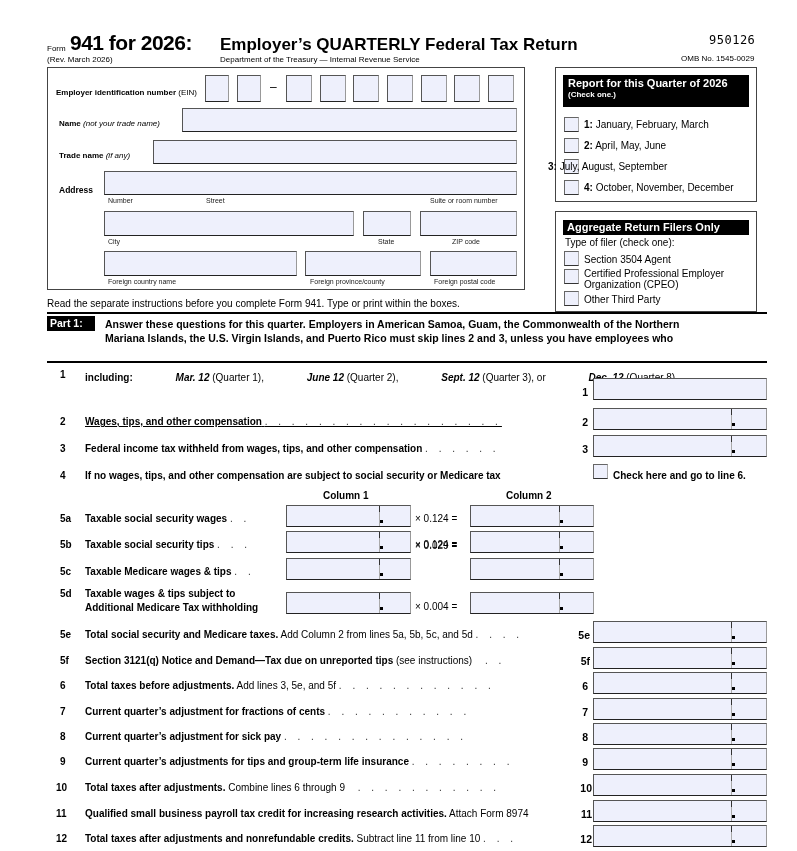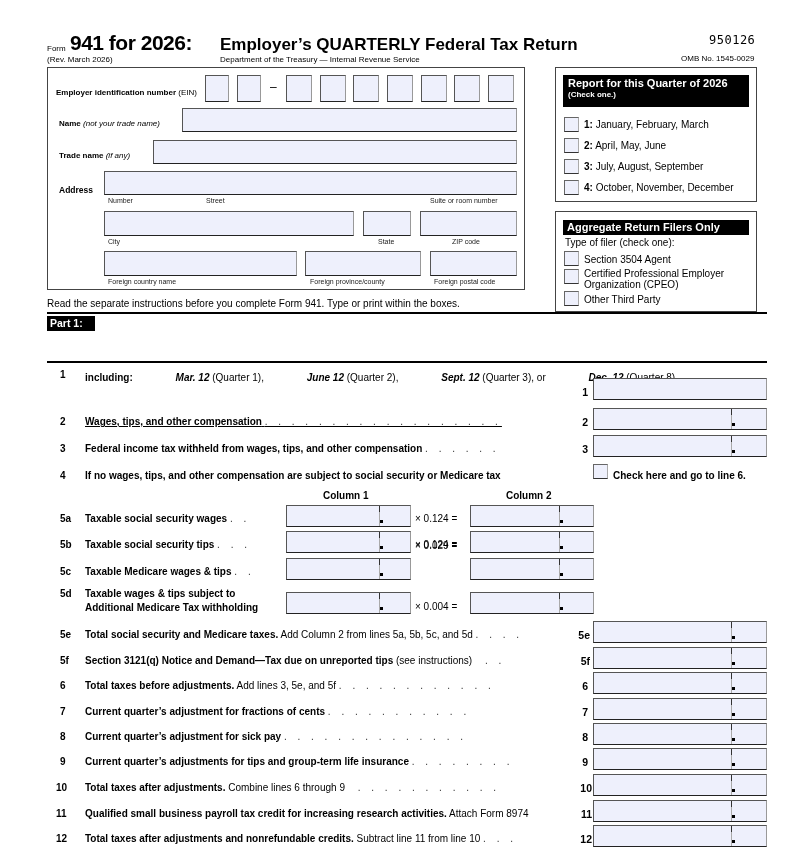--- a/index.html
+++ b/index.html
@@ -87,39 +87,41 @@
 <div class="abs" style="left:555px;top:67px;width:202px;height:135px;border:1.5px solid #444;"></div>
 <div class="abs" style="left:563px;top:75px;width:186px;height:32px;background:#000;color:#fff;padding:2px 5px;">
   <div style="font-size:11px;font-weight:bold;">Report for this Quarter of 2026</div>
   <div style="font-size:8px;font-weight:bold;margin-top:1px;">(Check one.)</div>
 </div>
 <div class="chk" style="left:564px;top:117px;"></div>
 <span class="abs" style="left:584px;top:119px;font-size:10px;"><b>1:</b> <span>January, February, March</span></span>
 <div class="chk" style="left:564px;top:138px;"></div>
 <span class="abs" style="left:584px;top:140px;font-size:10px;"><b>2:</b> <span>April, May, June</span></span>
 <div class="chk" style="left:564px;top:159px;"></div>
-<span class="abs" style="left:584px;top:161px;font-size:10px;text-align:center;"><b>3:</b> <span>July, August, September</span></span>
+<span class="abs" style="left:548px;top:161px;font-size:10px;text-align:center;"><b>3:</b> <span>July, August, September</span></span>
 <div class="chk" style="left:564px;top:180px;"></div>
 <span class="abs" style="left:584px;top:182px;font-size:10px;"><b>4:</b> <span>October, November, December</span></span>
 
 <div class="abs" style="left:555px;top:211px;width:202px;height:101px;border:1.5px solid #444;"></div>
 <div class="abs" style="left:563px;top:220px;width:186px;height:15px;background:#000;color:#fff;font-size:11px;font-weight:bold;padding:1px 4px;">Aggregate Return Filers Only</div>
 <span class="abs" style="left:565px;top:237px;font-size:10px;">Type of filer (check one):</span>
 <div class="chk" style="left:564px;top:251px;"></div>
 <span class="abs" style="left:584px;top:254px;font-size:10px;">Section 3504 Agent</span>
 <div class="chk" style="left:564px;top:269px;"></div>
 <span class="abs" style="left:584px;top:268px;font-size:10px;line-height:11px;"><span>Certified Professional Employer</span><br><span>Organization (CPEO)</span></span>
 <div class="chk" style="left:564px;top:291px;"></div>
 <span class="abs" style="left:584px;top:294px;font-size:10px;">Other Third Party</span>
 
 <span class="abs" style="left:47px;top:298px;font-size:10px;">Read the separate instructions before you complete Form 941. Type or print within the boxes.</span>
 
 <div class="abs" style="left:47px;top:312px;width:720px;height:1.5px;background:#000;"></div>
 <div class="abs" style="left:47px;top:316px;width:48px;height:15px;background:#000;color:#fff;font-size:10.5px;font-weight:bold;padding:1px 3px;">Part 1:</div>
 <div class="abs" style="left:105px;top:317px;font-size:10.5px;font-weight:bold;line-height:14px;">
+  <div>Answer these questions for this quarter. Employers in American Samoa, Guam, the Commonwealth of the Northern</div>
+  <div>Mariana Islands, the U.S. Virgin Islands, and Puerto Rico must skip lines 2 and 3, unless you have employees who</div>
 </div>
 <div class="abs" style="left:47px;top:361px;width:720px;height:1.5px;background:#000;"></div>
 
 <span class="ln" style="left:60px;top:369px;">1</span>
 <div class="desc" style="left:85px;top:369px;line-height:17px;">
   <div><span>including: </span><i>Mar. 12</i><span class="n"> (Quarter 1), </span><i>June 12</i><span class="n"> (Quarter 2), </span><i>Sept. 12</i><span class="n"> (Quarter 3), or </span><i>Dec. 12</i><span class="n"> (Quarter 8)</span></div>
 </div>
 <span class="boxnum" style="left:572px;top:386px;width:16px;">1</span>
 <div class="field" style="left:593px;top:378px;width:174px;height:22px;"></div>
 

